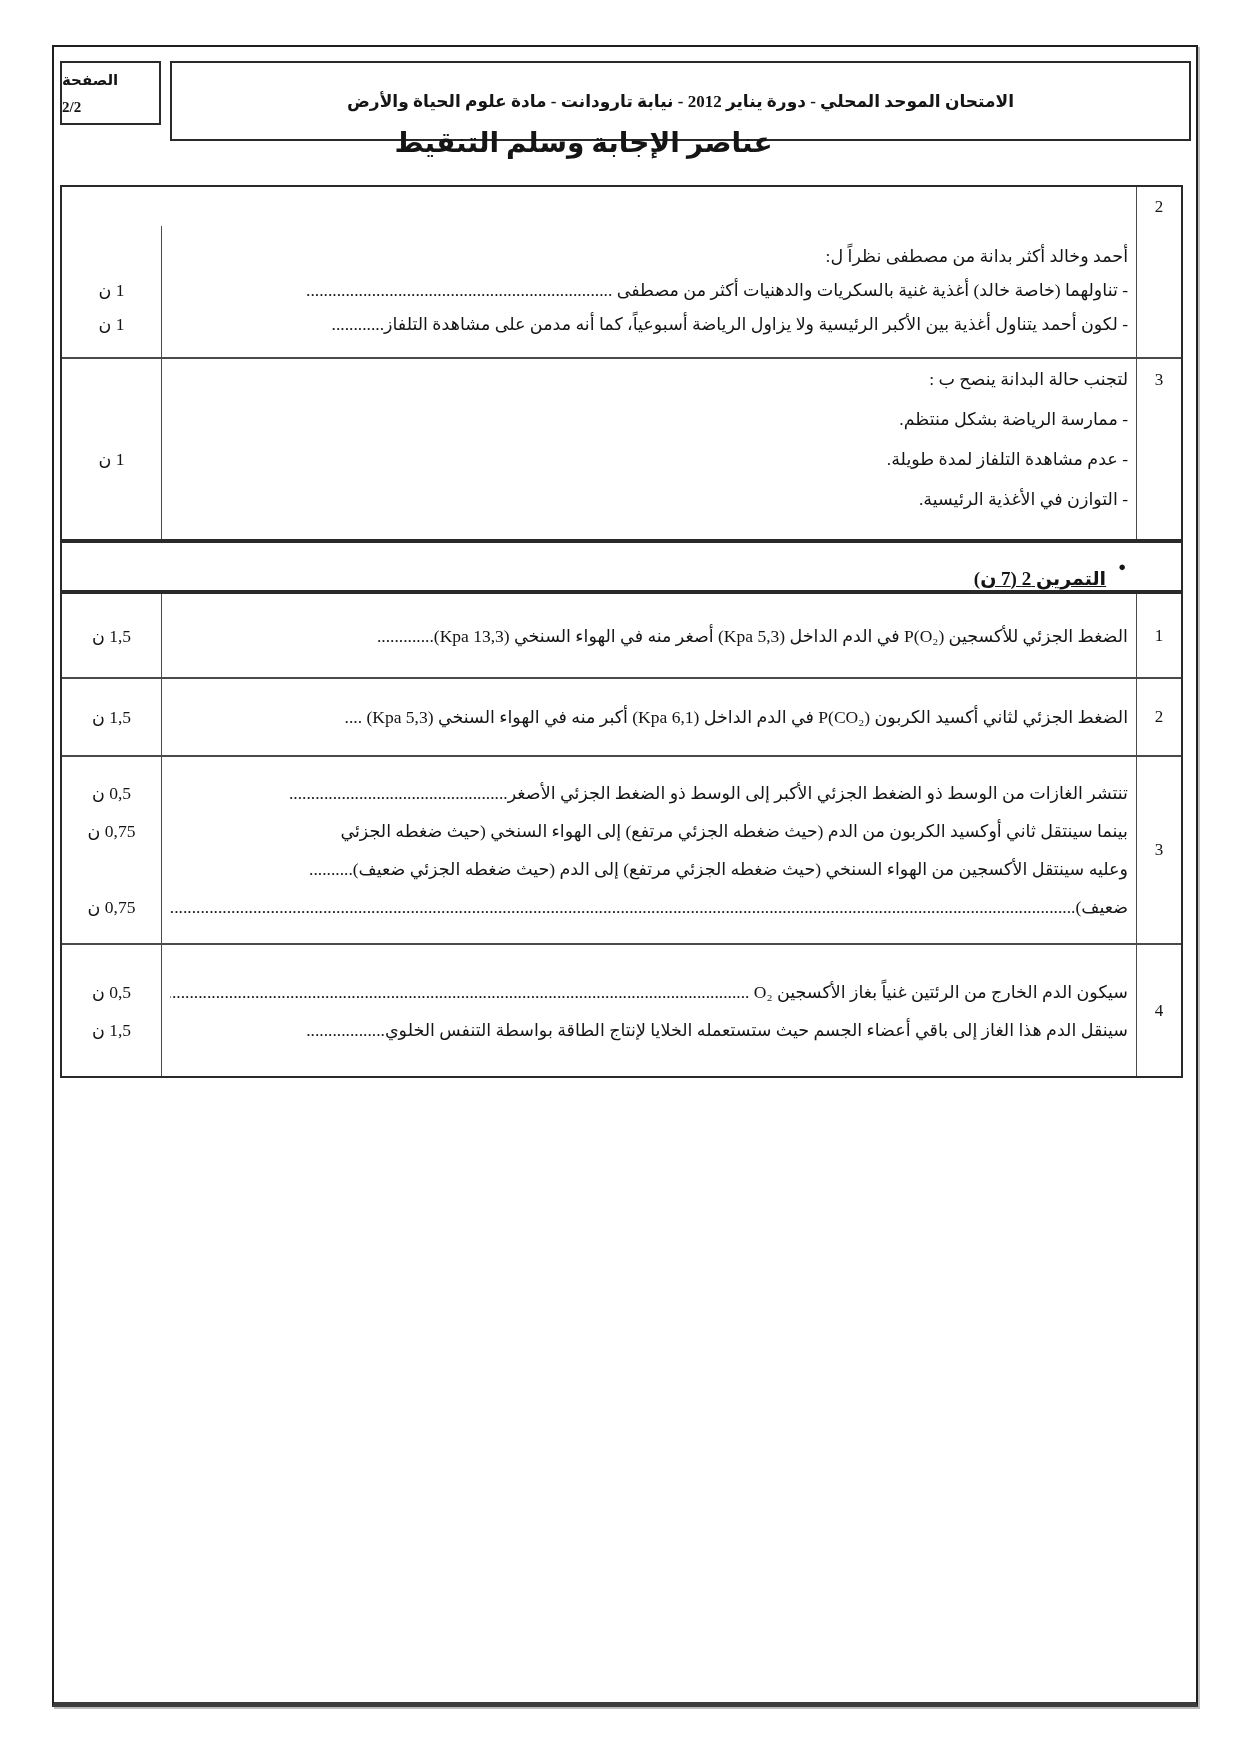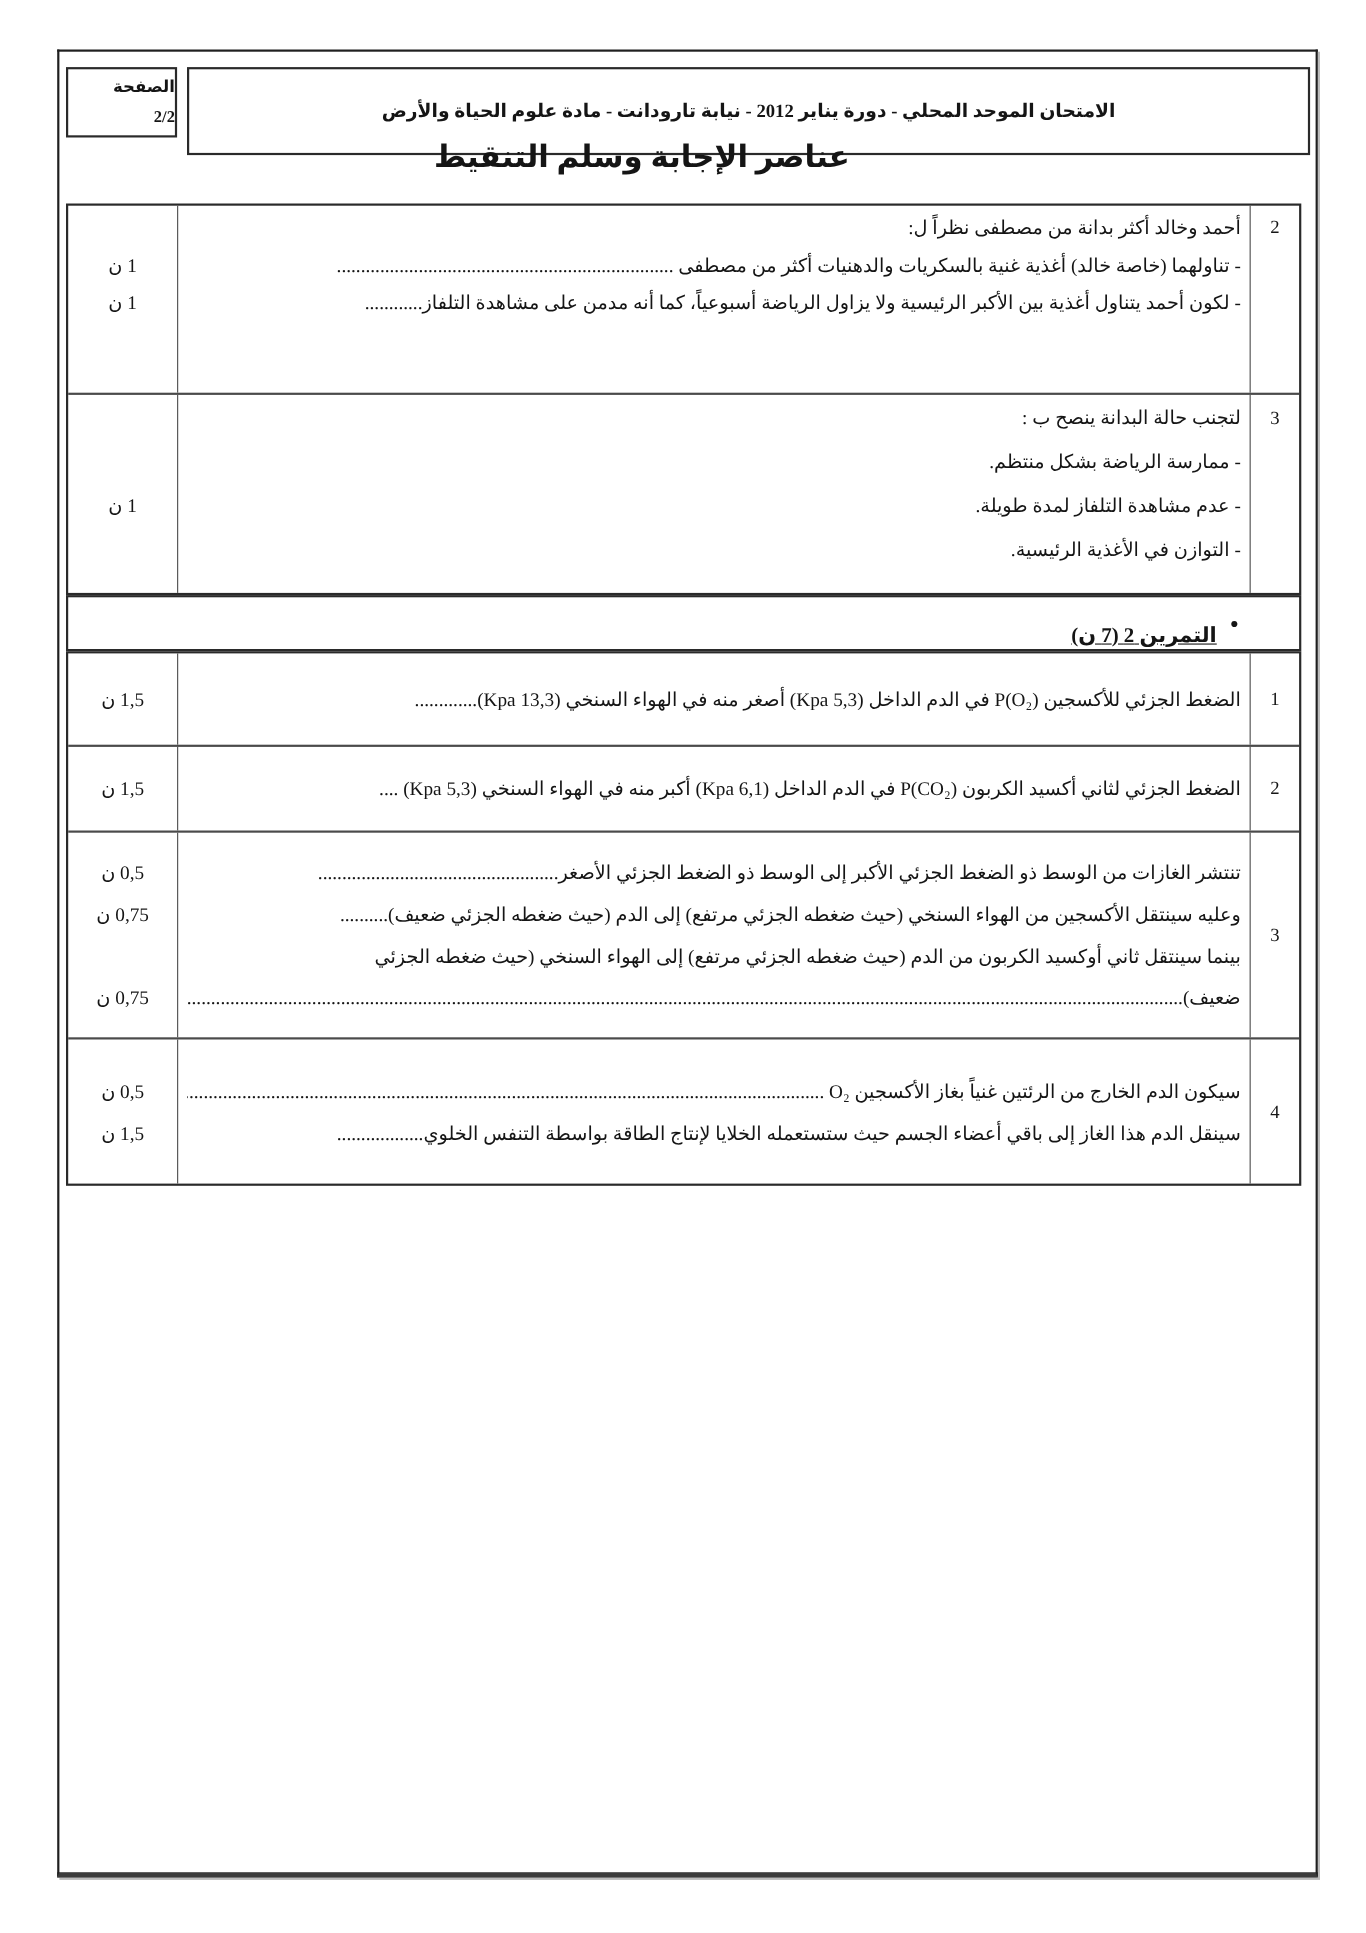--- a/index.html
+++ b/index.html
@@ -11,21 +11,21 @@
   }
   
   .page-frame {
     position:absolute; left:52px; top:45px; width:1146px; height:1662px;
     border:2px solid #1f1f1f; border-bottom:5px solid #3c3c3c;
     box-shadow:2px 2px 0 #bbb;
   }
   
   .page-box {
     position:absolute; left:60px; top:61px; width:101px; height:64px;
-    border:2px solid #2a2a2a; text-align:right; font-weight:bold;
+    border:2px solid #2a2a2a; text-align:left; font-weight:bold;
     font-size:15px; line-height:27px; padding-top:4px; direction:rtl;
   }
   .exam-box {
     position:absolute; left:170px; top:61px; width:1021px; height:80px;
     border:2px solid #2a2a2a; display:flex; align-items:center; justify-content:center;
     font-weight:bold; font-size:17px; direction:rtl;
   }
   .doc-title {
     position:absolute; left:52px; top:126px; width:1063px; height:46px;
     text-align:center; font-weight:bold; font-size:28px; direction:rtl;
@@ -49,21 +49,21 @@
   .cell-content {
     width:975px; flex:0 0 975px; border-left:1.5px solid #4a4a4a;
     padding:0 8px; overflow:hidden;
   }
   .cell-marks { flex:1 1 auto; text-align:center; overflow:hidden; }
   .cline, .mline {
     display:block; white-space:nowrap; overflow:hidden; font-size:17.5px;
   }
   
   .t1r1 { height:170px; }
-  .t1r1 .cell-content, .t1r1 .cell-marks { padding-top:3px; }
+  .t1r1 .cell-content, .t1r1 .cell-marks { padding-top:13px;margin-top:39px; }
   .t1r1 .cline, .t1r1 .mline { height:34px; line-height:34px; }
   .t1r1 .cell-num { padding-top:3px; line-height:34px; }
   .t1r2 { height:182px; }
   .t1r2 .cline, .t1r2 .mline { height:40px; line-height:40px; }
   .t1r2 .cell-num { padding-top:2px; line-height:38px; }
   
   .band-bullet { font-size:13px; margin-left:12px; }
   .band-label { font-weight:bold; text-decoration:underline; font-size:19px;margin-top:24px; }
   
   #table2 .cell-content, #table2 .cell-marks {
@@ -143,22 +143,22 @@
       <span class="cline">الضغط الجزئي لثاني أكسيد الكربون P(CO₂) في الدم الداخل (6,1 Kpa) أكبر منه في الهواء السنخي (5,3 Kpa) ....</span>
     </div>
     <div class="cell-marks">
       <span class="mline">1,5 ن</span>
     </div>
   </div>
   <div class="t-row t2r3">
     <div class="cell-num">3</div>
     <div class="cell-content">
       <span class="cline">تنتشر الغازات من الوسط ذو الضغط الجزئي الأكبر إلى الوسط ذو الضغط الجزئي الأصغر..................................................</span>
+      <span class="cline">بينما سينتقل ثاني أوكسيد الكربون من الدم (حيث ضغطه الجزئي مرتفع) إلى الهواء السنخي (حيث ضغطه الجزئي</span>
       <span class="cline">وعليه سينتقل الأكسجين من الهواء السنخي (حيث ضغطه الجزئي مرتفع) إلى الدم (حيث ضغطه الجزئي ضعيف)..........</span>
-      <span class="cline">بينما سينتقل ثاني أوكسيد الكربون من الدم (حيث ضغطه الجزئي مرتفع) إلى الهواء السنخي (حيث ضغطه الجزئي</span>
       <span class="cline">ضعيف)........................................................................................................................................................................................................................................</span>
     </div>
     <div class="cell-marks">
       <span class="mline">0,5 ن</span>
       <span class="mline">0,75 ن</span>
       <span class="mline"></span>
       <span class="mline">0,75 ن</span>
     </div>
   </div>
   <div class="t-row t2r4">

